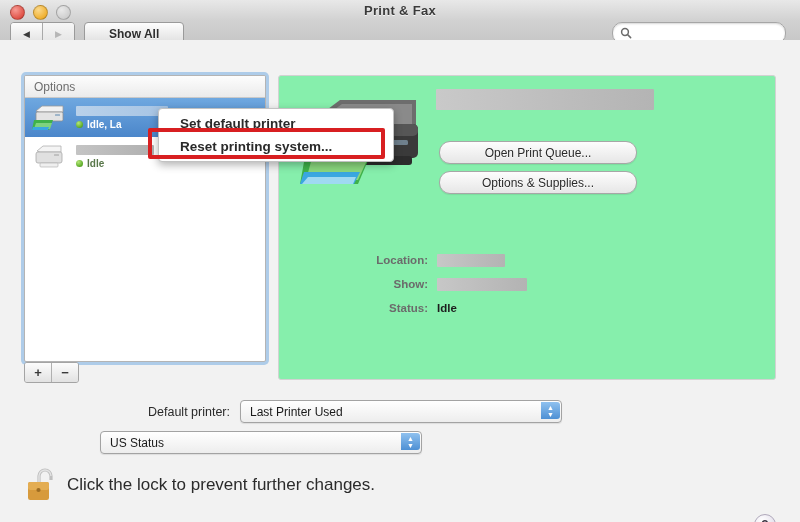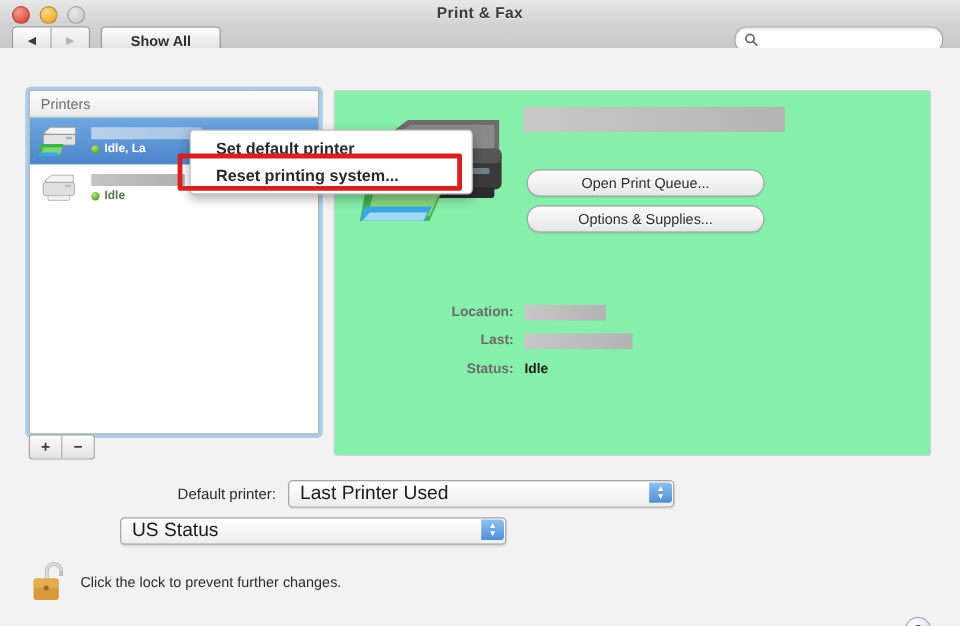--- a/index.html
+++ b/index.html
@@ -296,21 +296,21 @@
     width: 320px; height: 21px;
     border: 1px solid #a3a3a3;
     border-radius: 4px;
     background: linear-gradient(to bottom, #ffffff, #ededed);
     box-shadow: 0 1px 1px rgba(0,0,0,0.09);
     display: flex;
     align-items: center;
   }
   .popup-text {
     margin-left: 9px;
-    font-size: 16px;
+    font-size: 12px;
     color: #1a1a1a;
   }
   .stepper {
     position: absolute;
     right: 1px; top: 1px;
     width: 19px; height: 17px;
     border-radius: 0 3px 3px 0;
     background: linear-gradient(to bottom, #8fc1ef, #4e90d4);
     display: flex;
     flex-direction: column;
@@ -323,21 +323,21 @@
 
   
   .lock-row {
     position: absolute;
     left: 26px; top: 427px;
     display: flex;
     align-items: center;
     gap: 11px;
   }
   .lock-icon { width: 30px; height: 36px; }
-  .lock-text { font-size: 12px; color: #2b2b2b; }
+  .lock-text { font-size: 17px; color: #2b2b2b; }
 
   .help-btn {
     position: absolute;
     left: 754px; top: 474px;
     width: 20px; height: 20px;
     border-radius: 50%;
     border: 1px solid #b0a9bb;
     background: radial-gradient(circle at 35% 28%, #ffffff, #e4dfeb 70%, #cfc8d8);
     display: flex;
     align-items: center;
@@ -402,21 +402,21 @@
         <circle cx="5" cy="5" r="3.4" fill="none" stroke="#6b6b6b" stroke-width="1.5"></circle>
         <line x1="7.5" y1="7.5" x2="10.6" y2="10.6" stroke="#6b6b6b" stroke-width="1.6" stroke-linecap="round"></line>
       </svg>
       <input class="search-input" type="text" value="" placeholder="" style="">
     </div>
   </div>
 
   <div class="content">
 
     <div class="list-panel">
-      <div class="list-header">Printers</div>
+      <div class="list-header">Options</div>
 
       <div class="printer-row selected">
         <svg class="printer-icon" viewBox="0 0 38 30">
           <path d="M5 8 L11 3 L32 3 L32 9 L8 9 Z" fill="#f2f2f2" stroke="#9a9a9a" stroke-width="0.8"></path>
           <rect x="5" y="9" width="27" height="9" rx="1.6" fill="#e3e3e3" stroke="#8f8f8f" stroke-width="0.8"></rect>
           <rect x="24" y="11" width="5" height="2" rx="0.5" fill="#9fb5c9"></rect>
           <path d="M3 17 L22 17 L18 27 L1 27 Z" fill="#3fb24a"></path>
           <path d="M5 20 L21 20 L19 26 L3 26 Z" fill="#7ed37f"></path>
           <path d="M2 24 L18 24 L17 27 L1 27 Z" fill="#3aa7e0"></path>
         </svg>
@@ -469,21 +469,21 @@
 
       <div class="pill-btn pill-queue">Open Print Queue...</div>
       <div class="pill-btn pill-options">Options &amp; Supplies...</div>
 
       <div class="info-rows">
         <div class="info-row">
           <div class="info-label">Location:</div>
           <div class="info-redact" style="width:68px;"></div>
         </div>
         <div class="info-row">
-          <div class="info-label">Last:</div>
+          <div class="info-label">Show:</div>
           <div class="info-redact" style="width:90px;"></div>
         </div>
         <div class="info-row">
           <div class="info-label">Status:</div>
           <div class="info-value">Idle</div>
         </div>
       </div>
     </div>
 
     <div class="pop-row" style="left:100px; top:360px;">

